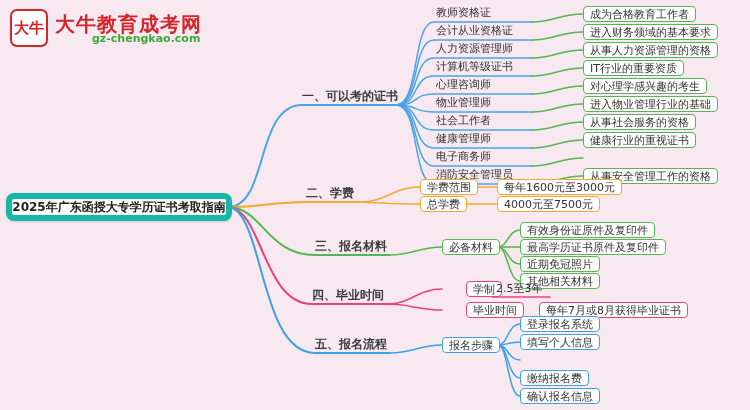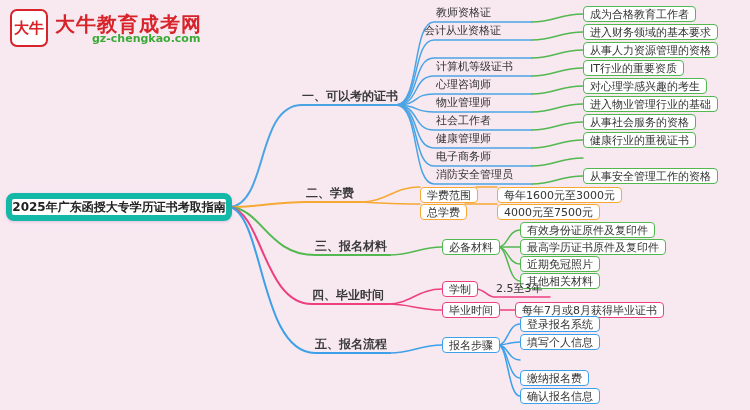--- a/index.html
+++ b/index.html
@@ -23,22 +23,22 @@
   
   .blabel{position:absolute;height:16px;line-height:16px;font-size:12px;font-weight:bold;color:#3a3a3a;white-space:nowrap;}
 
   
   .leaf-text{position:absolute;height:16px;line-height:16px;font-size:11px;color:#333;white-space:nowrap;}
 
   
   .box{position:absolute;height:16px;box-sizing:border-box;background:#fff;border-radius:4px;
     display:inline-flex;align-items:center;padding:0 6px;font-size:11px;color:#333;white-space:nowrap;}
   .b-green{border:1.5px solid #52b84f;}
-  .b-yellow{border:1.5px solid #f6a832;margin-top:8px;}
-  .b-pink{border:1.5px solid #ee3f7d;}
+  .b-yellow{border:1.5px solid #f6a832;}
+  .b-pink{border:1.5px solid #ee3f7d;margin-left:24px;}
   .b-blue{border:1.5px solid #3da0e8;}
 </style>
 </head>
 <body>
 
 <div class="canvas">
 
   <svg class="lines" width="750" height="410" viewBox="0 0 750 410">
     <g fill="none" stroke-linecap="round">
 
@@ -115,21 +115,22 @@
 
   <div class="root-node">2025年广东函授大专学历证书考取指南</div>
 
   <div class="blabel" style="left:302px;top:88px">一、可以考的证书</div>
   <div class="blabel" style="left:306px;top:185px">二、学费</div>
   <div class="blabel" style="left:315px;top:238px">三、报名材料</div>
   <div class="blabel" style="left:312px;top:287px">四、毕业时间</div>
   <div class="blabel" style="left:315px;top:336px">五、报名流程</div>
 
   <div class="leaf-text" style="left:436px;top:5px">教师资格证</div>
-  <div class="leaf-text" style="left:424px;top:23px">会计从业资格证</div>
+  <div class="leaf-text" style="left:436px;top:23px">会计从业资格证</div>
+  <div class="leaf-text" style="left:436px;top:41px">人力资源管理师</div>
   <div class="leaf-text" style="left:436px;top:59px">计算机等级证书</div>
   <div class="leaf-text" style="left:436px;top:77px">心理咨询师</div>
   <div class="leaf-text" style="left:436px;top:95px">物业管理师</div>
   <div class="leaf-text" style="left:436px;top:113px">社会工作者</div>
   <div class="leaf-text" style="left:436px;top:131px">健康管理师</div>
   <div class="leaf-text" style="left:436px;top:149px">电子商务师</div>
   <div class="leaf-text" style="left:436px;top:167px">消防安全管理员</div>
 
   <div class="box b-green" style="left:583px;top:6px">成为合格教育工作者</div>
   <div class="box b-green" style="left:583px;top:24px">进入财务领域的基本要求</div>

